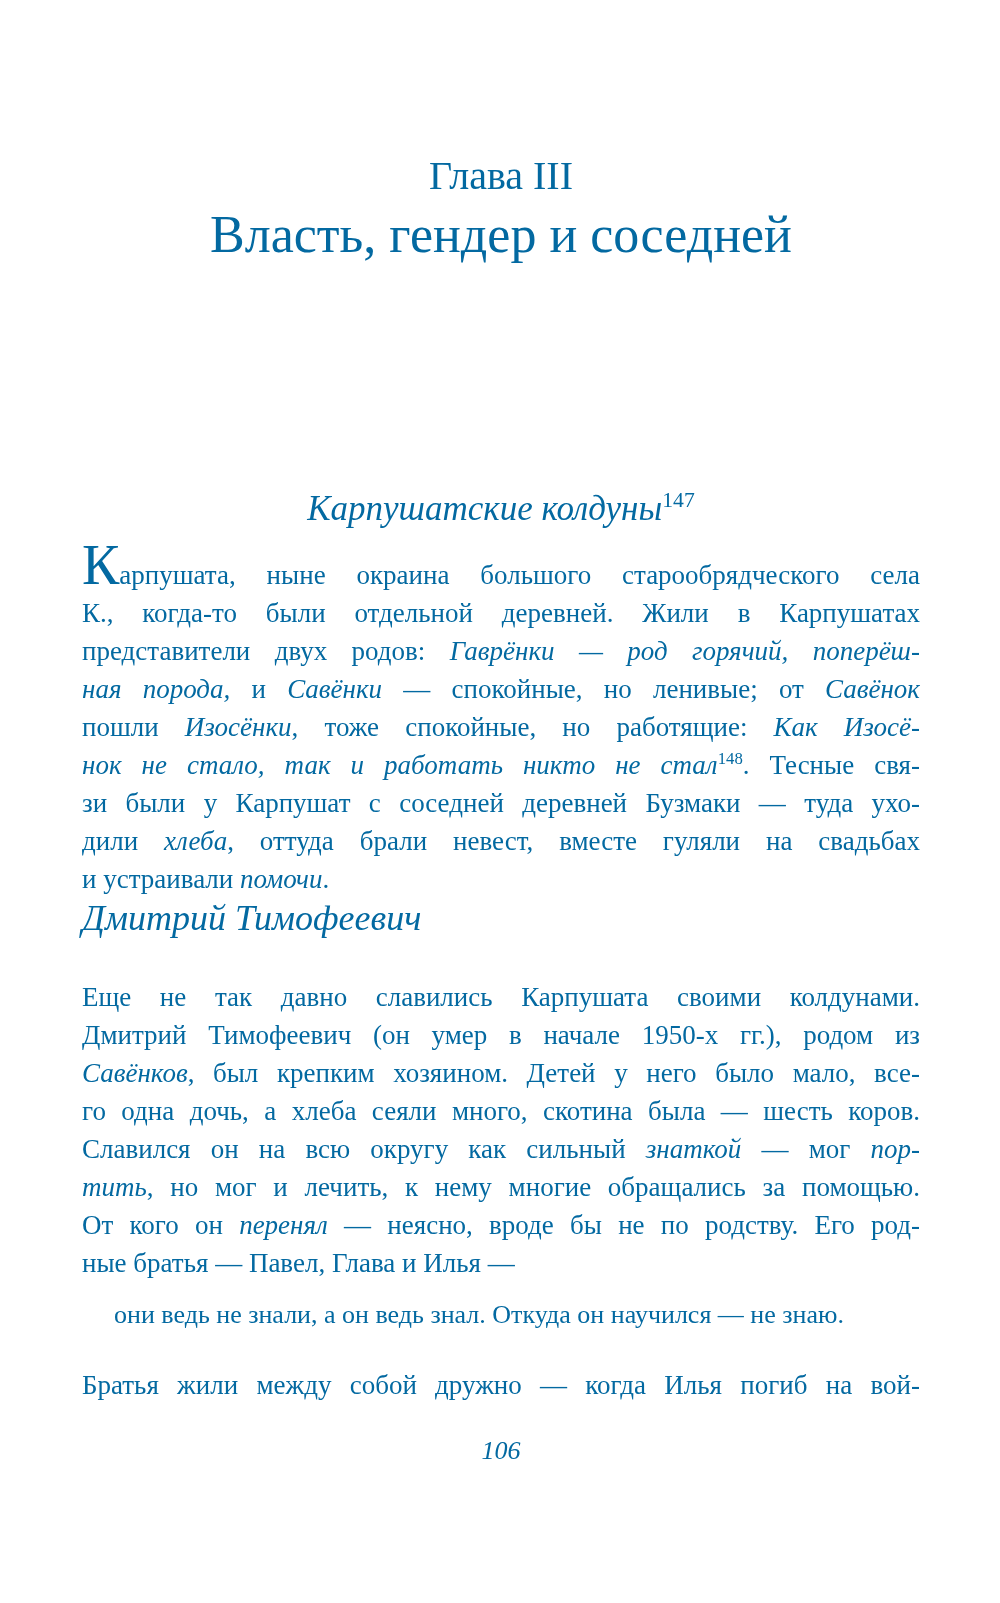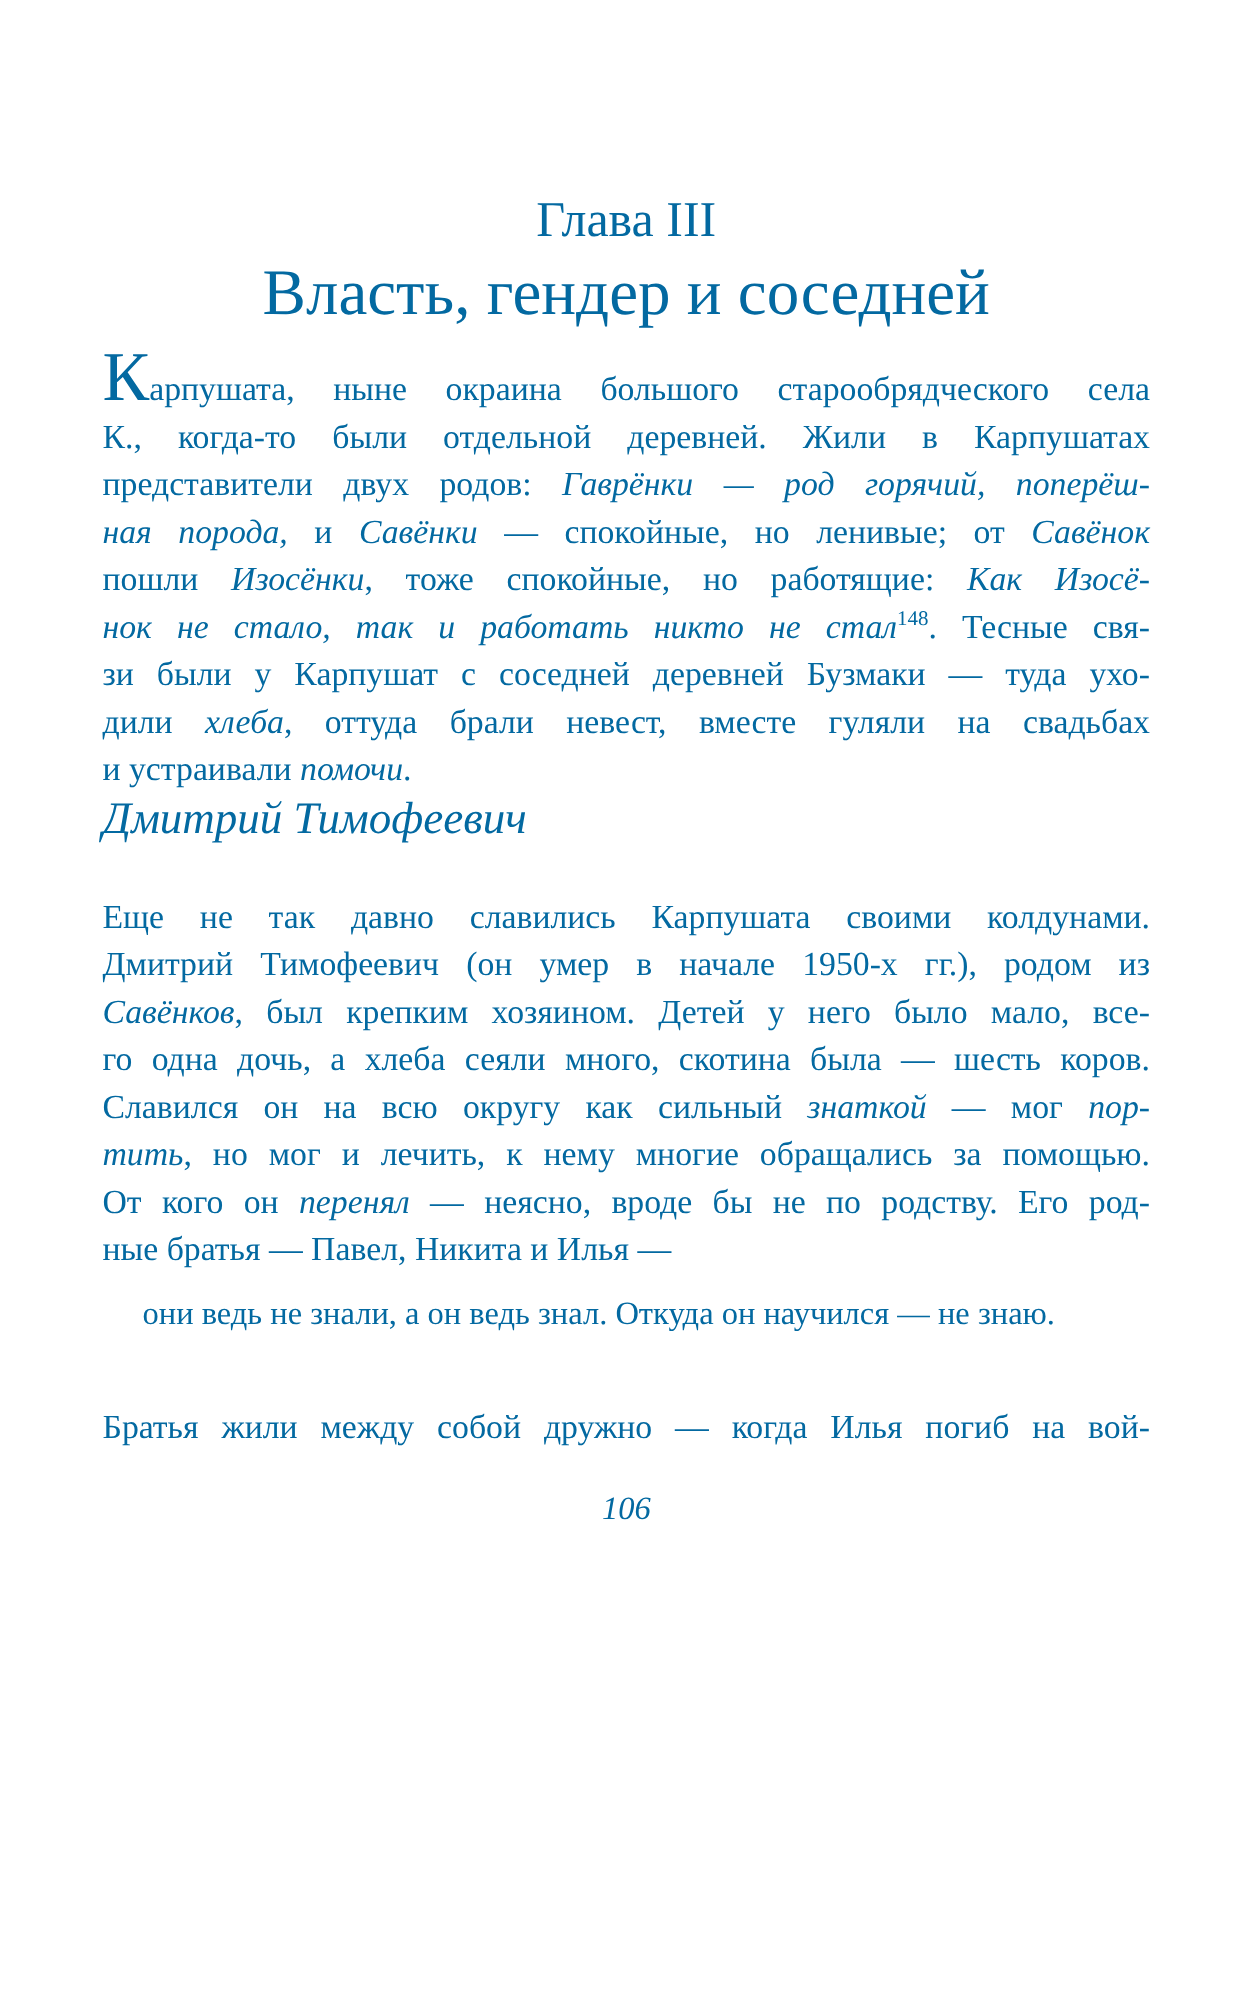--- a/index.html
+++ b/index.html
@@ -38,21 +38,21 @@
     text-align: left;
     font-size: 36px;
     line-height: 40px;
   }
   .bodytext {
     font-size: 27px;
     line-height: 38px;
   }
   .para1 { margin-top: 26px; }
   .para2 { margin-top: 40px; }
-  .para3 { margin-top: 54px; }
+  .para3 { margin-top: 34px; }
   .justified .line { text-align: justify; text-align-last: justify; }
   .justified .line.lastline { text-align-last: left; }
   .quote {
     margin-top: 16px;
     padding-left: 32px;
     font-size: 26px;
     line-height: 34px;
   }
   .it { font-style: italic; }
   .sup {
@@ -75,20 +75,23 @@
 </style>
 </head>
 <body>
 
 <div class="page">
 
   <div class="chapter-label">Глава III</div>
 
   <div class="chapter-title">Власть, гендер и соседней</div>
 
+  <div class="section-heading">
+      <div class="line lastline"><span class="it">Карпушатские колдуны</span><span class="sup">147</span></div>
+    </div>
 
   <div class="bodytext para1 justified">
       <div class="line"><span class="initcap">К</span><span>арпушата, ныне окраина большого старообрядческого села</span></div>
       <div class="line"><span>К., когда-то были отдельной деревней. Жили в Карпушатах</span></div>
       <div class="line"><span>представители двух родов: </span><span class="it">Гаврёнки — род горячий, поперёш-</span></div>
       <div class="line"><span class="it">ная порода,</span><span> и </span><span class="it">Савёнки</span><span> — спокойные, но ленивые; от </span><span class="it">Савёнок</span></div>
       <div class="line"><span>пошли </span><span class="it">Изосёнки</span><span>, тоже спокойные, но работящие: </span><span class="it">Как Изосё-</span></div>
       <div class="line"><span class="it">нок не стало, так и работать никто не стал</span><span class="sup">148</span><span>. Тесные свя-</span></div>
       <div class="line"><span>зи были у Карпушат с соседней деревней Бузмаки — туда ухо-</span></div>
       <div class="line"><span>дили </span><span class="it">хлеба</span><span>, оттуда брали невест, вместе гуляли на свадьбах</span></div>
@@ -100,21 +103,21 @@
     </div>
 
   <div class="bodytext para2 justified">
       <div class="line"><span>Еще не так давно славились Карпушата своими колдунами.</span></div>
       <div class="line"><span>Дмитрий Тимофеевич (он умер в начале 1950-х гг.), родом из</span></div>
       <div class="line"><span class="it">Савёнков</span><span>, был крепким хозяином. Детей у него было мало, все-</span></div>
       <div class="line"><span>го одна дочь, а хлеба сеяли много, скотина была — шесть коров.</span></div>
       <div class="line"><span>Славился он на всю округу как сильный </span><span class="it">знаткой</span><span> — мог </span><span class="it">пор-</span></div>
       <div class="line"><span class="it">тить</span><span>, но мог и лечить, к нему многие обращались за помощью.</span></div>
       <div class="line"><span>От кого он </span><span class="it">перенял</span><span> — неясно, вроде бы не по родству. Его род-</span></div>
-      <div class="line lastline"><span>ные братья — Павел, Никита и Илья —</span></div>
+      <div class="line lastline"><span>ные братья — Павел, Глава и Илья —</span></div>
     </div>
 
   <div class="quote">
       <div class="line lastline"><span>они ведь не знали, а он ведь знал. Откуда он научился — не знаю.</span></div>
     </div>
 
   <div class="bodytext para3 justified">
       <div class="line"><span>Братья жили между собой дружно — когда Илья погиб на вой-</span></div>
     </div>
 

